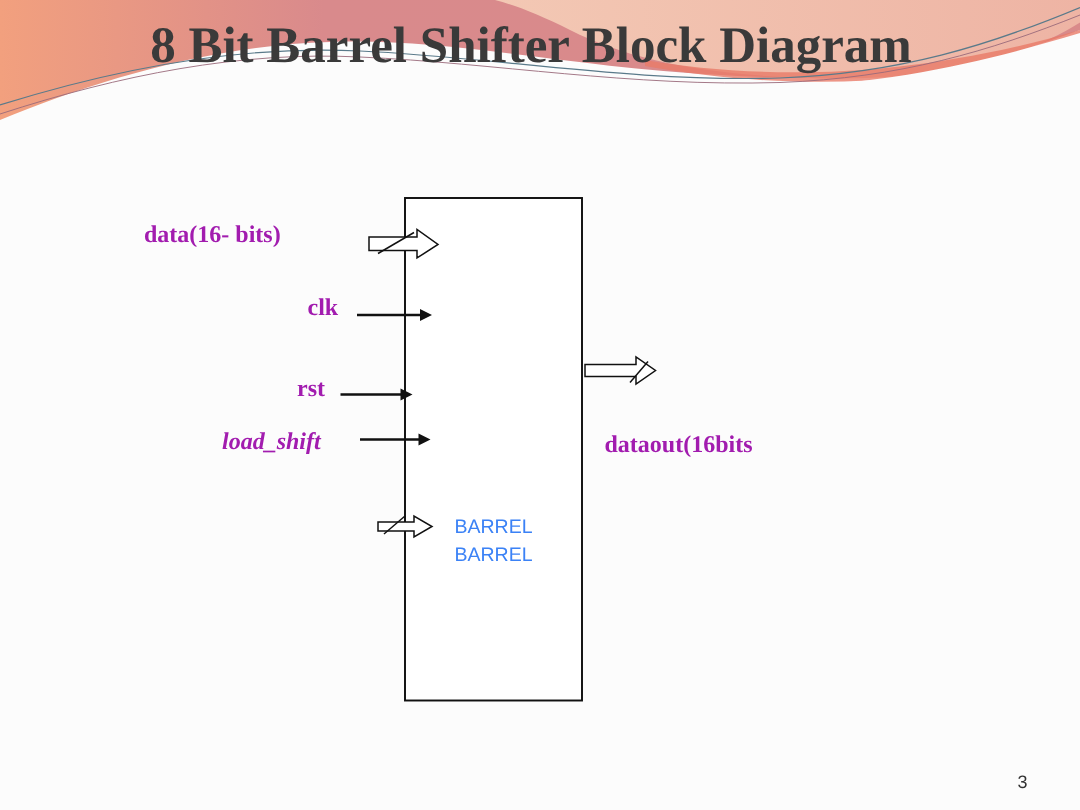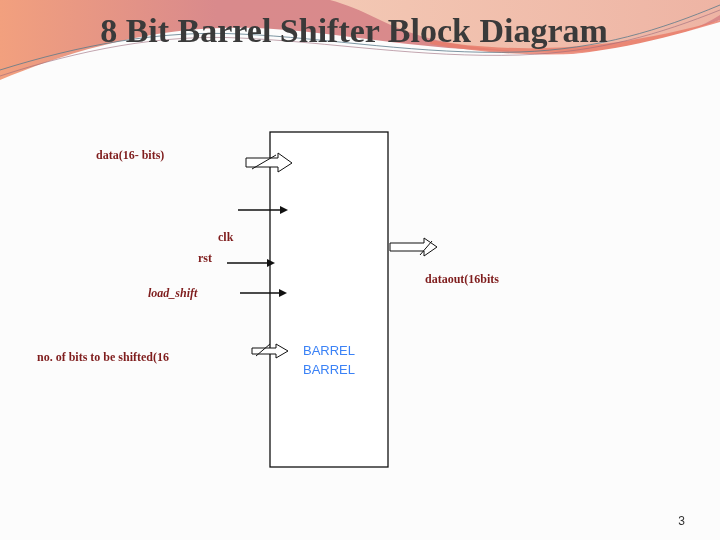--- a/index.html
+++ b/index.html
@@ -1,20 +1,20 @@
 <!DOCTYPE html>
 <html><head>
   <meta charset="utf-8">
   <style>
     html, body { margin: 0; padding: 0; }
     body { width: 720px; height: 540px; position: relative; overflow: hidden; background: #fcfcfc; font-family: "DejaVu Serif", serif; }
     .header-bg { position: absolute; left: 0; top: 0; width: 720px; height: 90px; }
     .title { position: absolute; left: 0; top: 12px; width: 720px; text-align: center; font-family: "Liberation Serif", serif; font-weight: bold; font-size: 34px; color: #3a3a3a; letter-spacing: 0px; padding-right: 12px; box-sizing: border-box; }
     .diagram { position: absolute; left: 0; top: 0; width: 720px; height: 540px; }
-    .lbl { position: absolute; font-family: "Liberation Serif", serif; font-weight: bold; font-size: 12px; color: #7f1d1d; white-space: nowrap; }
+    .lbl { position: absolute; font-family: "Liberation Serif", serif; font-weight: bold; font-size: 16px; color: #a21caf; white-space: nowrap; }
     .box-lbl { position: absolute; font-family: "Liberation Sans", sans-serif; font-size: 13px; color: #3b82f6; line-height: 19px; }
     .pg { position: absolute; right: 35px; top: 514px; font-family: "Liberation Sans", sans-serif; font-size: 12px; color: #333; }
   </style>
 </head>
 <body>
 
 <svg class="header-bg" viewBox="0 0 720 90" width="720" height="90">
   <defs>
     <linearGradient id="g1" x1="0" y1="0" x2="1" y2="0">
       <stop offset="0" stop-color="#f2a07e"></stop>
@@ -65,26 +65,25 @@
     <line x1="256" y1="356" x2="270" y2="344" stroke="#111" stroke-width="1"></line>
   </g>
 
   <g>
     <path d="M390,243 H424 V238 L437,247 L424,256 V251 H390 Z" fill="#fff" stroke="#111" stroke-width="1"></path>
     <line x1="420" y1="255" x2="432" y2="241" stroke="#111" stroke-width="1"></line>
   </g>
 </svg>
 
 <div class="lbl" style="left:96px; top:148px;">data(16- bits)</div>
-<div class="lbl" style="left:218px; top:197px;margin-top:33px;">clk</div>
+<div class="lbl" style="left:205px; top:197px;">clk</div>
 <div class="lbl" style="left:198px; top:251px;">rst</div>
 <div class="lbl" style="left:148px; top:286px;font-style:italic;">load_shift</div>
 <div class="lbl" style="left:37px; top:347px; line-height:21px;">
-  <div>no. of bits to be shifted(16</div>
 </div>
-<div class="lbl" style="left:403px; top:272px;margin-left:22px;">dataout(16bits</div>
+<div class="lbl" style="left:403px; top:288px;">dataout(16bits</div>
 
 <div class="box-lbl" style="left:303px; top:341px;">
   <div>BARREL</div>
   <div>BARREL</div>
 </div>
 
 <div class="pg">3</div>
 
 </body></html>

